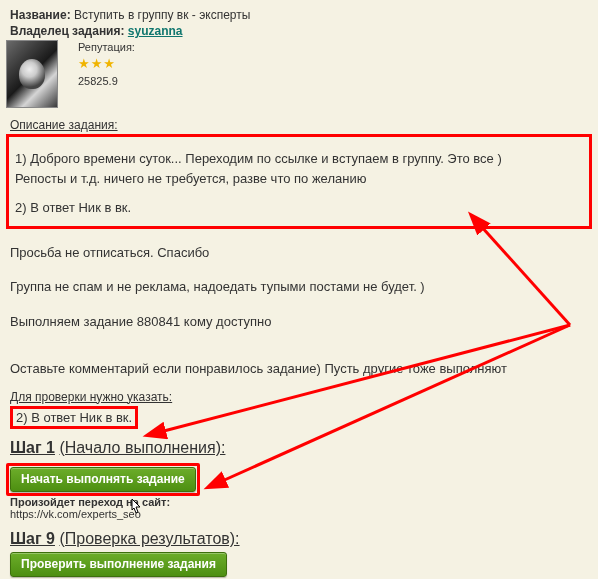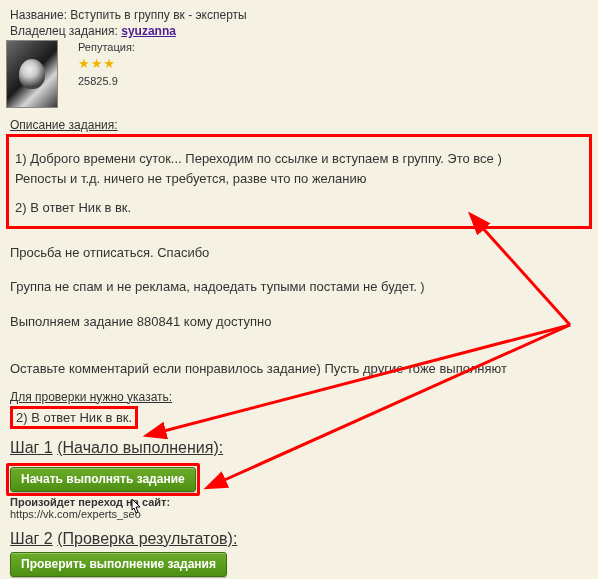--- a/index.html
+++ b/index.html
@@ -9,23 +9,23 @@
     font-size: 12px;
     background: #f5f2e3;
     color: #333;
     width: 598px;
   }
   .container {
     padding: 6px 6px 6px 10px;
     position: relative;
   }
   .row { margin: 2px 0; }
-  .label { font-weight: normal; }
+  .label { font-weight: bold; }
   a.user-link {
-    color: #4c1d95;
+    color: #0f766e;
     text-decoration: underline;
     font-weight: bold;
   }
   .owner-row {
     display: flex;
     align-items: flex-start;
     gap: 6px;
   }
   .owner-text { white-space: nowrap; }
   .avatar {
@@ -160,21 +160,21 @@
   </div>
   <div style="margin-top:10px">
     <span class="action-btn boxed">Начать выполнять задание</span>
   </div>
   <div class="small-note">
     <b>Произойдет переход на сайт:</b><br>
     <span class="site-url">https://vk.com/experts_seo</span>
   </div>
 
   <div class="step-line">
-    <span class="label underline">Шаг 2</span>
+    <span class="label underline">Шаг 9</span>
     <span class="underline">(Проверка результатов):</span>
   </div>
   <div style="margin-top:4px">
     <span class="action-btn">Проверить выполнение задания</span>
   </div>
 
   <svg class="arrows" width="598" height="579">
     <defs>
       <marker id="ah" markerWidth="10" markerHeight="10" refX="2" refY="3" orient="auto">
         <path d="M0,0 L0,6 L8,3 z" fill="#ff0000"></path>

